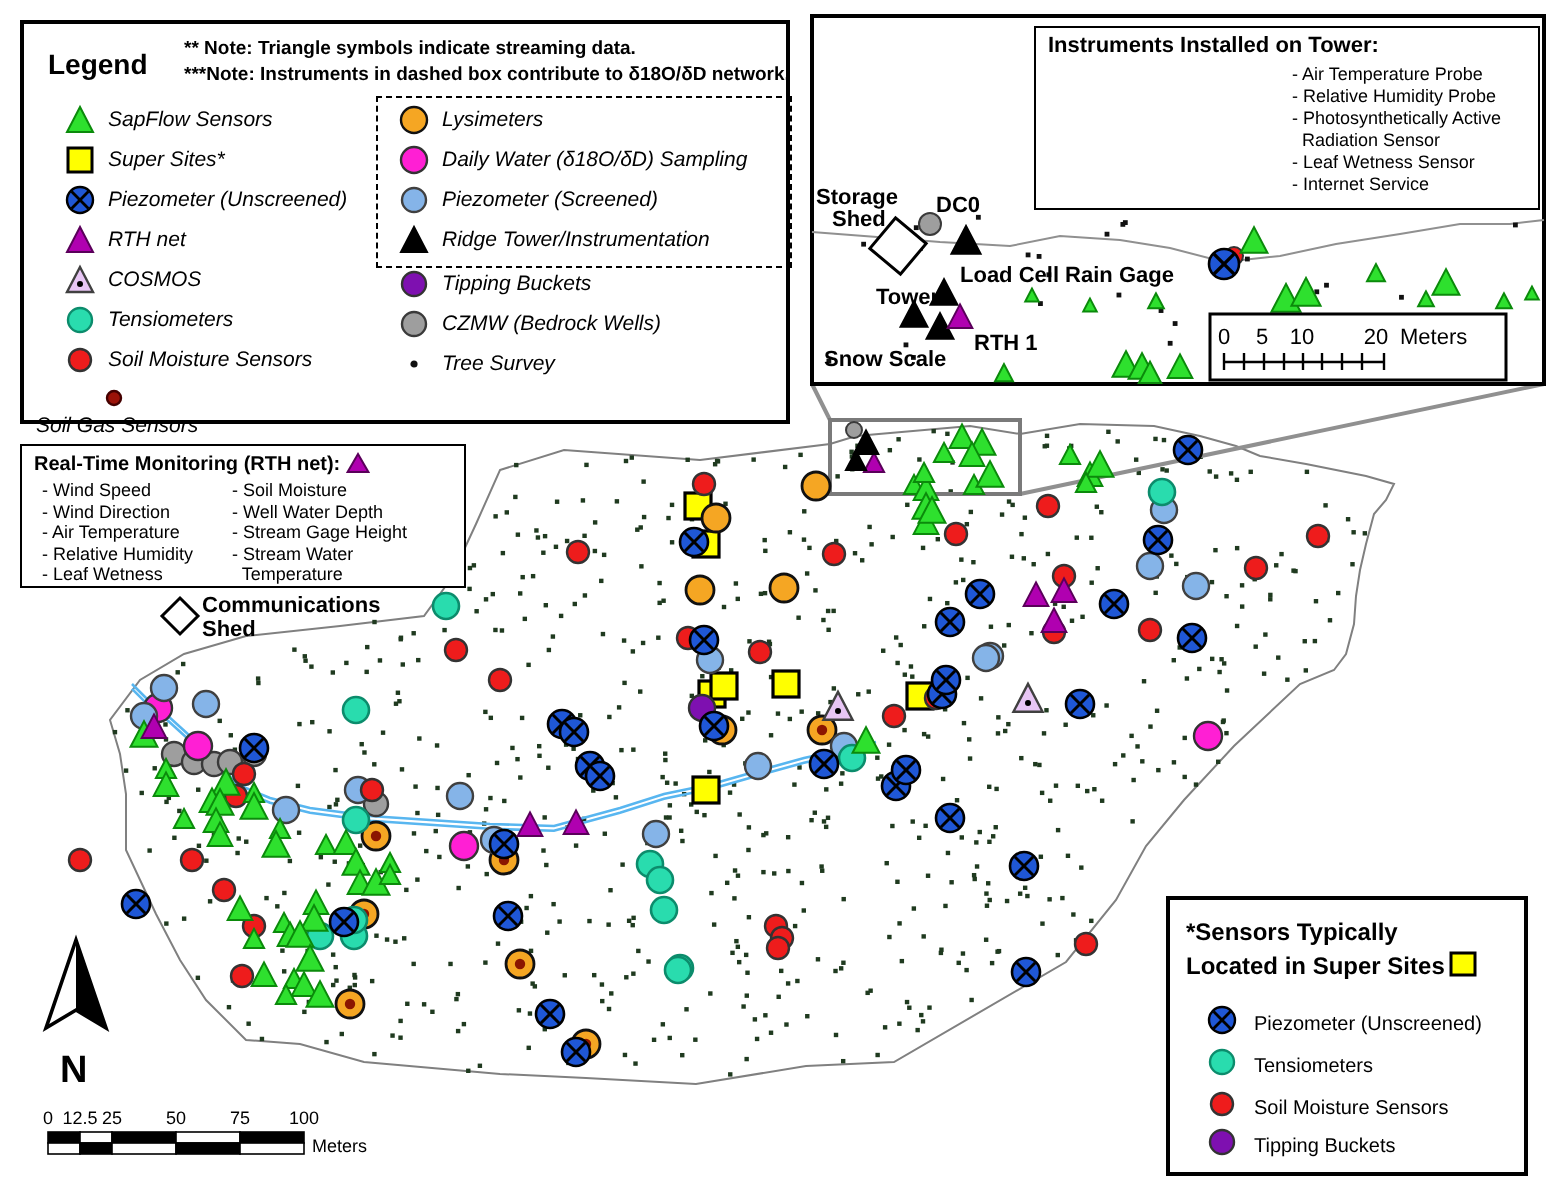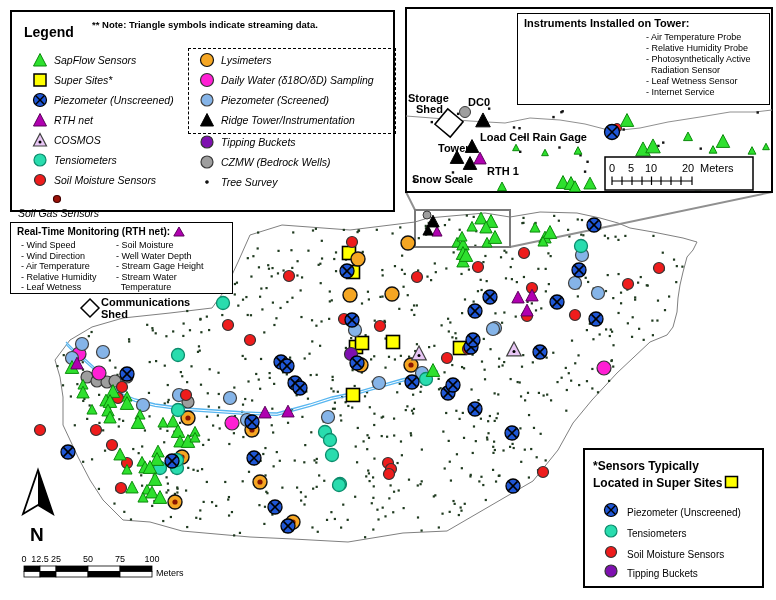--- a/index.html
+++ b/index.html
@@ -1187,20 +1187,21 @@
         <text x="120" y="562" font-size="9" text-anchor="middle">75</text>
         <text x="152" y="562" font-size="9" text-anchor="middle">100</text>
         <text x="156" y="576" font-size="9" text-anchor="start">Meters</text>
       </g>
     </svg>
 
   <div class="box" id="legend-box">
     <span class="legend-title">Legend</span>
     <div class="legend-notes">
       <div>** Note: Triangle symbols indicate streaming data.</div>
+      <div>***Note:  Instruments in dashed box contribute to δ18O/δD network.</div>
     </div>
     <div id="legend-dashed"></div>
     <div id="legend-left">
         <div class="lrow" style="left: 18px; top: 39px;">
           <span class="sym">
             <svg width="16" height="16">
               <polygon points="8,1.5 1.5,14 14.5,14" fill="#2ee02e" stroke="#0b8a0b" stroke-width="1"></polygon>
             </svg>
           </span>
           <span class="lbl">SapFlow Sensors</span>

